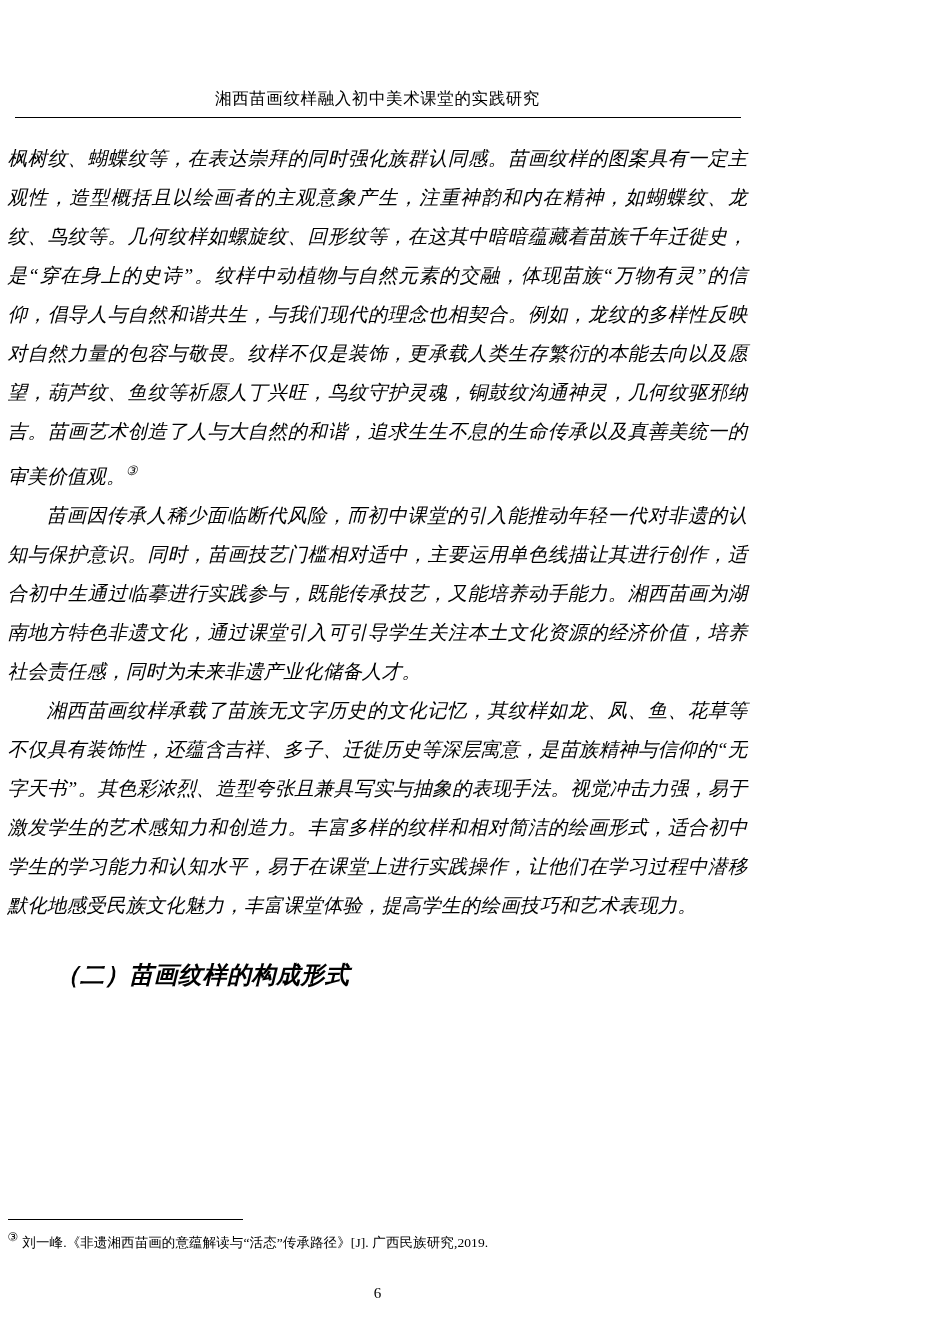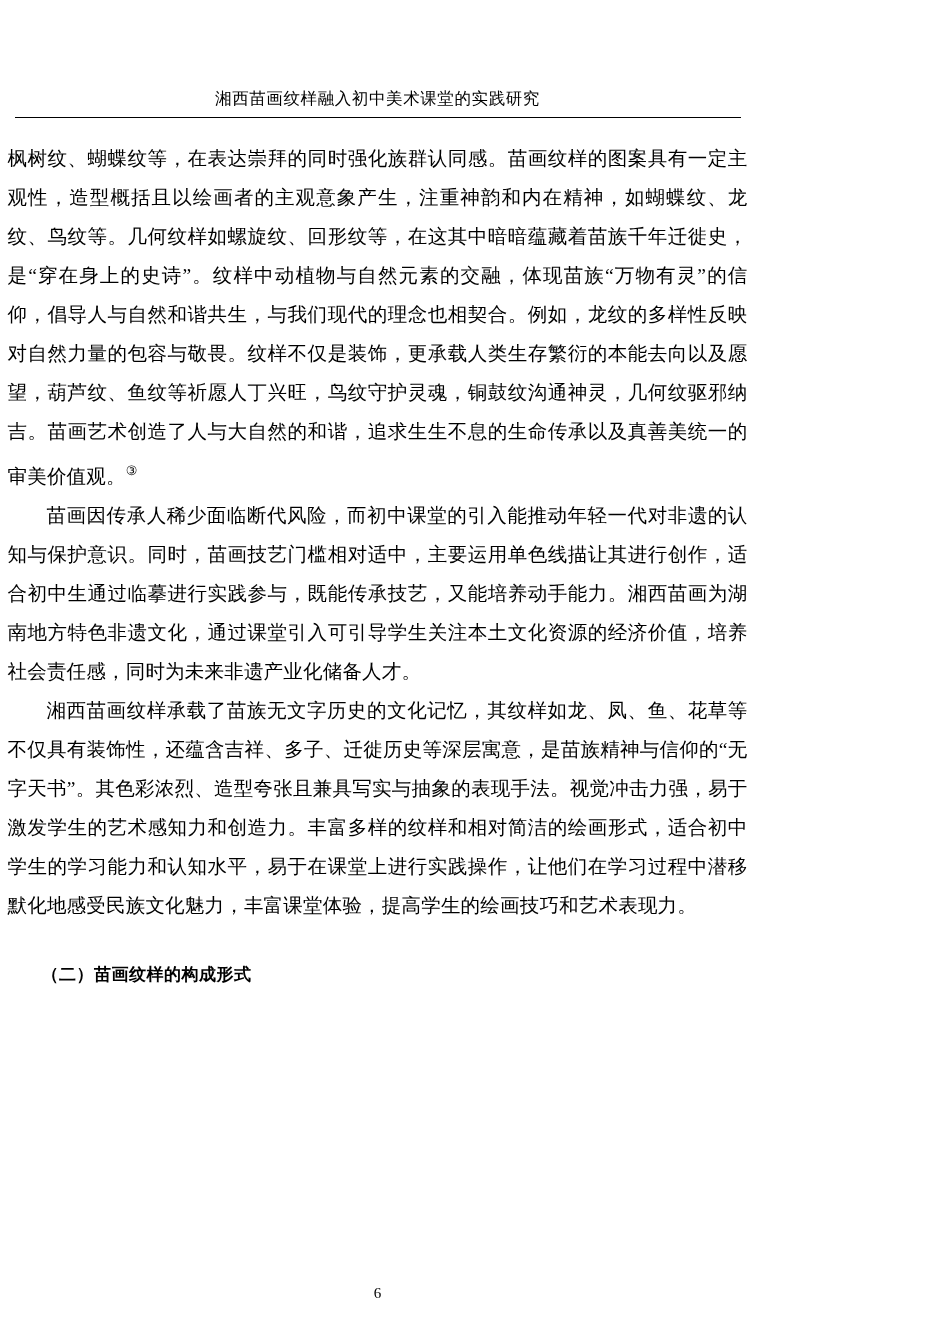--- a/index.html
+++ b/index.html
@@ -32,35 +32,36 @@
   }
   .header-rule {
     width: 726px;
     margin: 7px auto 0 auto;
     border-bottom: 1px solid #000;
   }
   .content {
     width: 740px;
     margin: 0 auto;
     padding-top: 21px;
+    font-style: italic;
   }
   p.body-text {
     margin: 0;
     font-size: 19.5px;
     line-height: 39px;
     text-align: justify;
     text-justify: inter-ideograph;
     letter-spacing: 0.2px;
   }
   p.indent {
     text-indent: 2em;
   }
   h2.section-title {
     margin: 30px 0 10px 0;
-    font-size: 17px;
+    font-size: 24px;
     font-weight: bold;
     font-family: "Liberation Sans", "DejaVu Sans", sans-serif;
     text-indent: 2em;
     line-height: 40px;
     letter-spacing: 0.5px;
   }
   .sup-note {
     font-size: 13px;
     vertical-align: super;
   }
@@ -112,16 +113,22 @@
 
     <p class="body-text indent">苗画因传承人稀少面临断代风险，而初中课堂的引入能推动年轻一代对非遗的认知与保护意识。同时，苗画技艺门槛相对适中，主要运用单色线描让其进行创作，适合初中生通过临摹进行实践参与，既能传承技艺，又能培养动手能力。湘西苗画为湖南地方特色非遗文化，通过课堂引入可引导学生关注本土文化资源的经济价值，培养社会责任感，同时为未来非遗产业化储备人才。</p>
 
     <p class="body-text indent">湘西苗画纹样承载了苗族无文字历史的文化记忆，其纹样如龙、凤、鱼、花草等不仅具有装饰性，还蕴含吉祥、多子、迁徙历史等深层寓意，是苗族精神与信仰的“无字天书”。其色彩浓烈、造型夸张且兼具写实与抽象的表现手法。视觉冲击力强，易于激发学生的艺术感知力和创造力。丰富多样的纹样和相对简洁的绘画形式，适合初中学生的学习能力和认知水平，易于在课堂上进行实践操作，让他们在学习过程中潜移默化地感受民族文化魅力，丰富课堂体验，提高学生的绘画技巧和艺术表现力。</p>
 
     <h2 class="section-title">（二）苗画纹样的构成形式</h2>
 
 
   </div>
 
+  <div class="footnote-area">
+    <div class="footnote-rule"></div>
+    <div class="footnote">
+      <span class="marker">③</span><span>刘一峰.《非遗湘西苗画的意蕴解读与“活态”传承路径》[J]. 广西民族研究,2019.</span>
+    </div>
+  </div>
 
   <div class="page-number">6</div>
 
 </div>
 
 </body></html>

